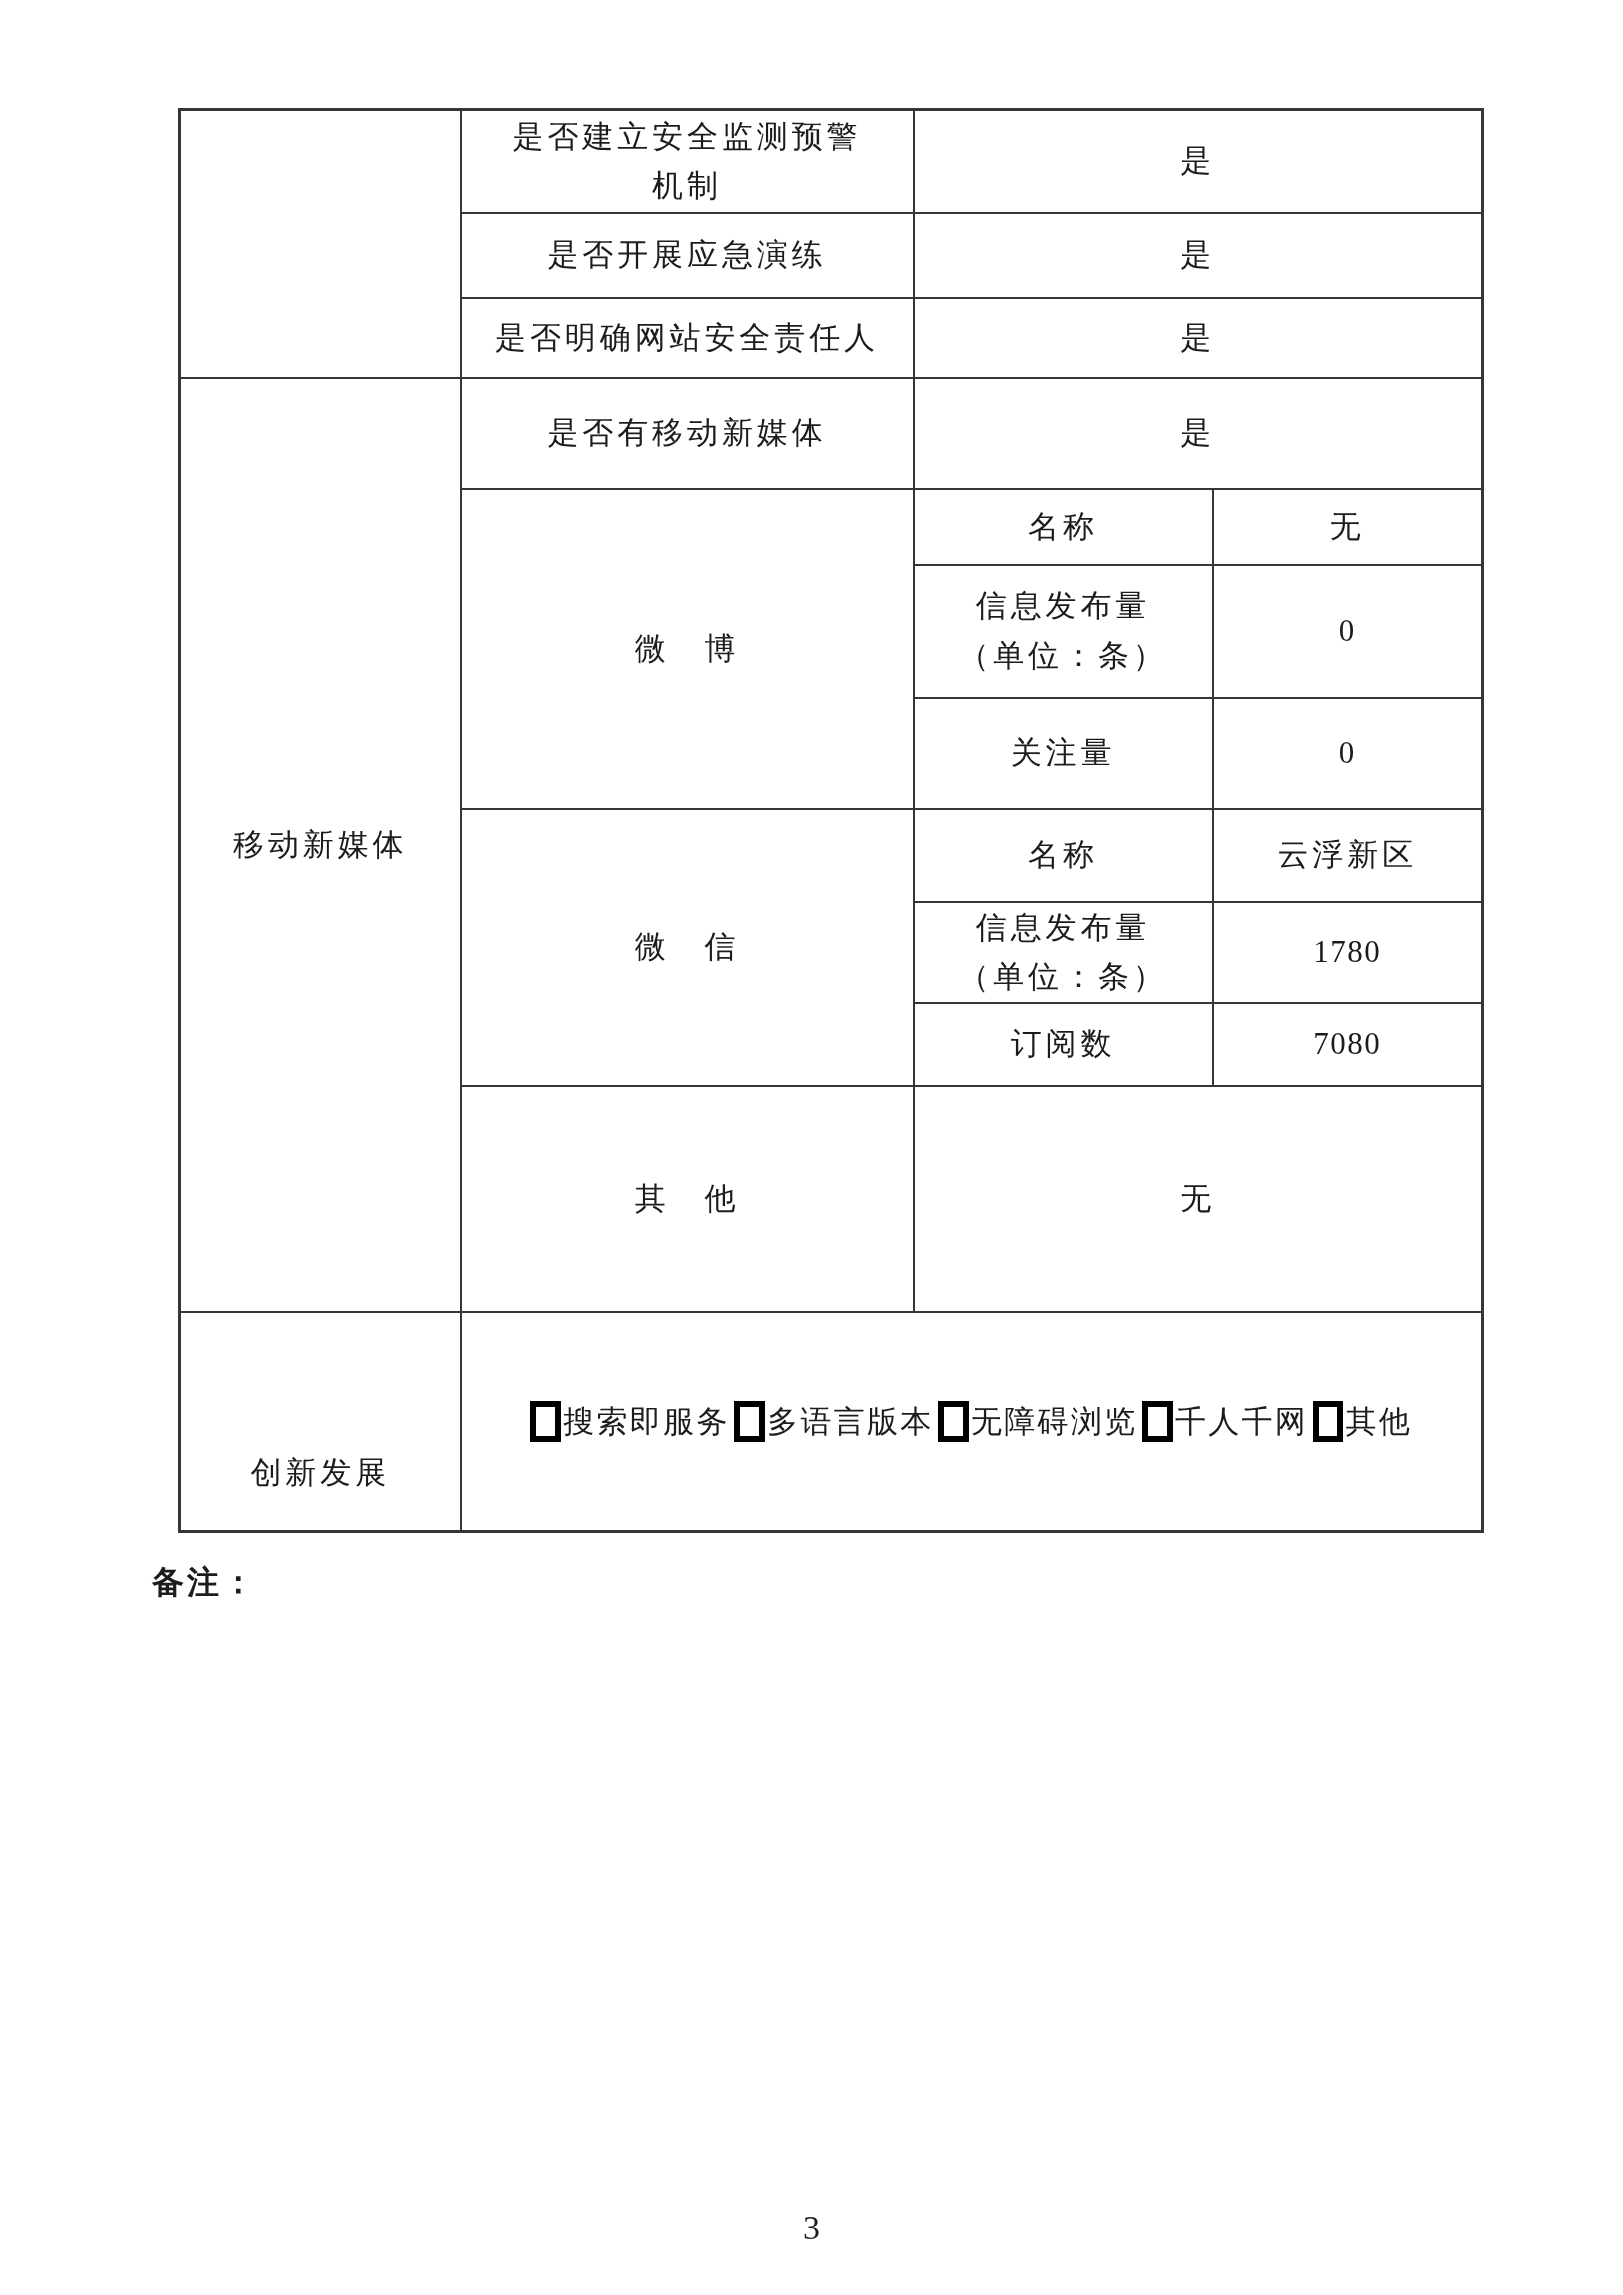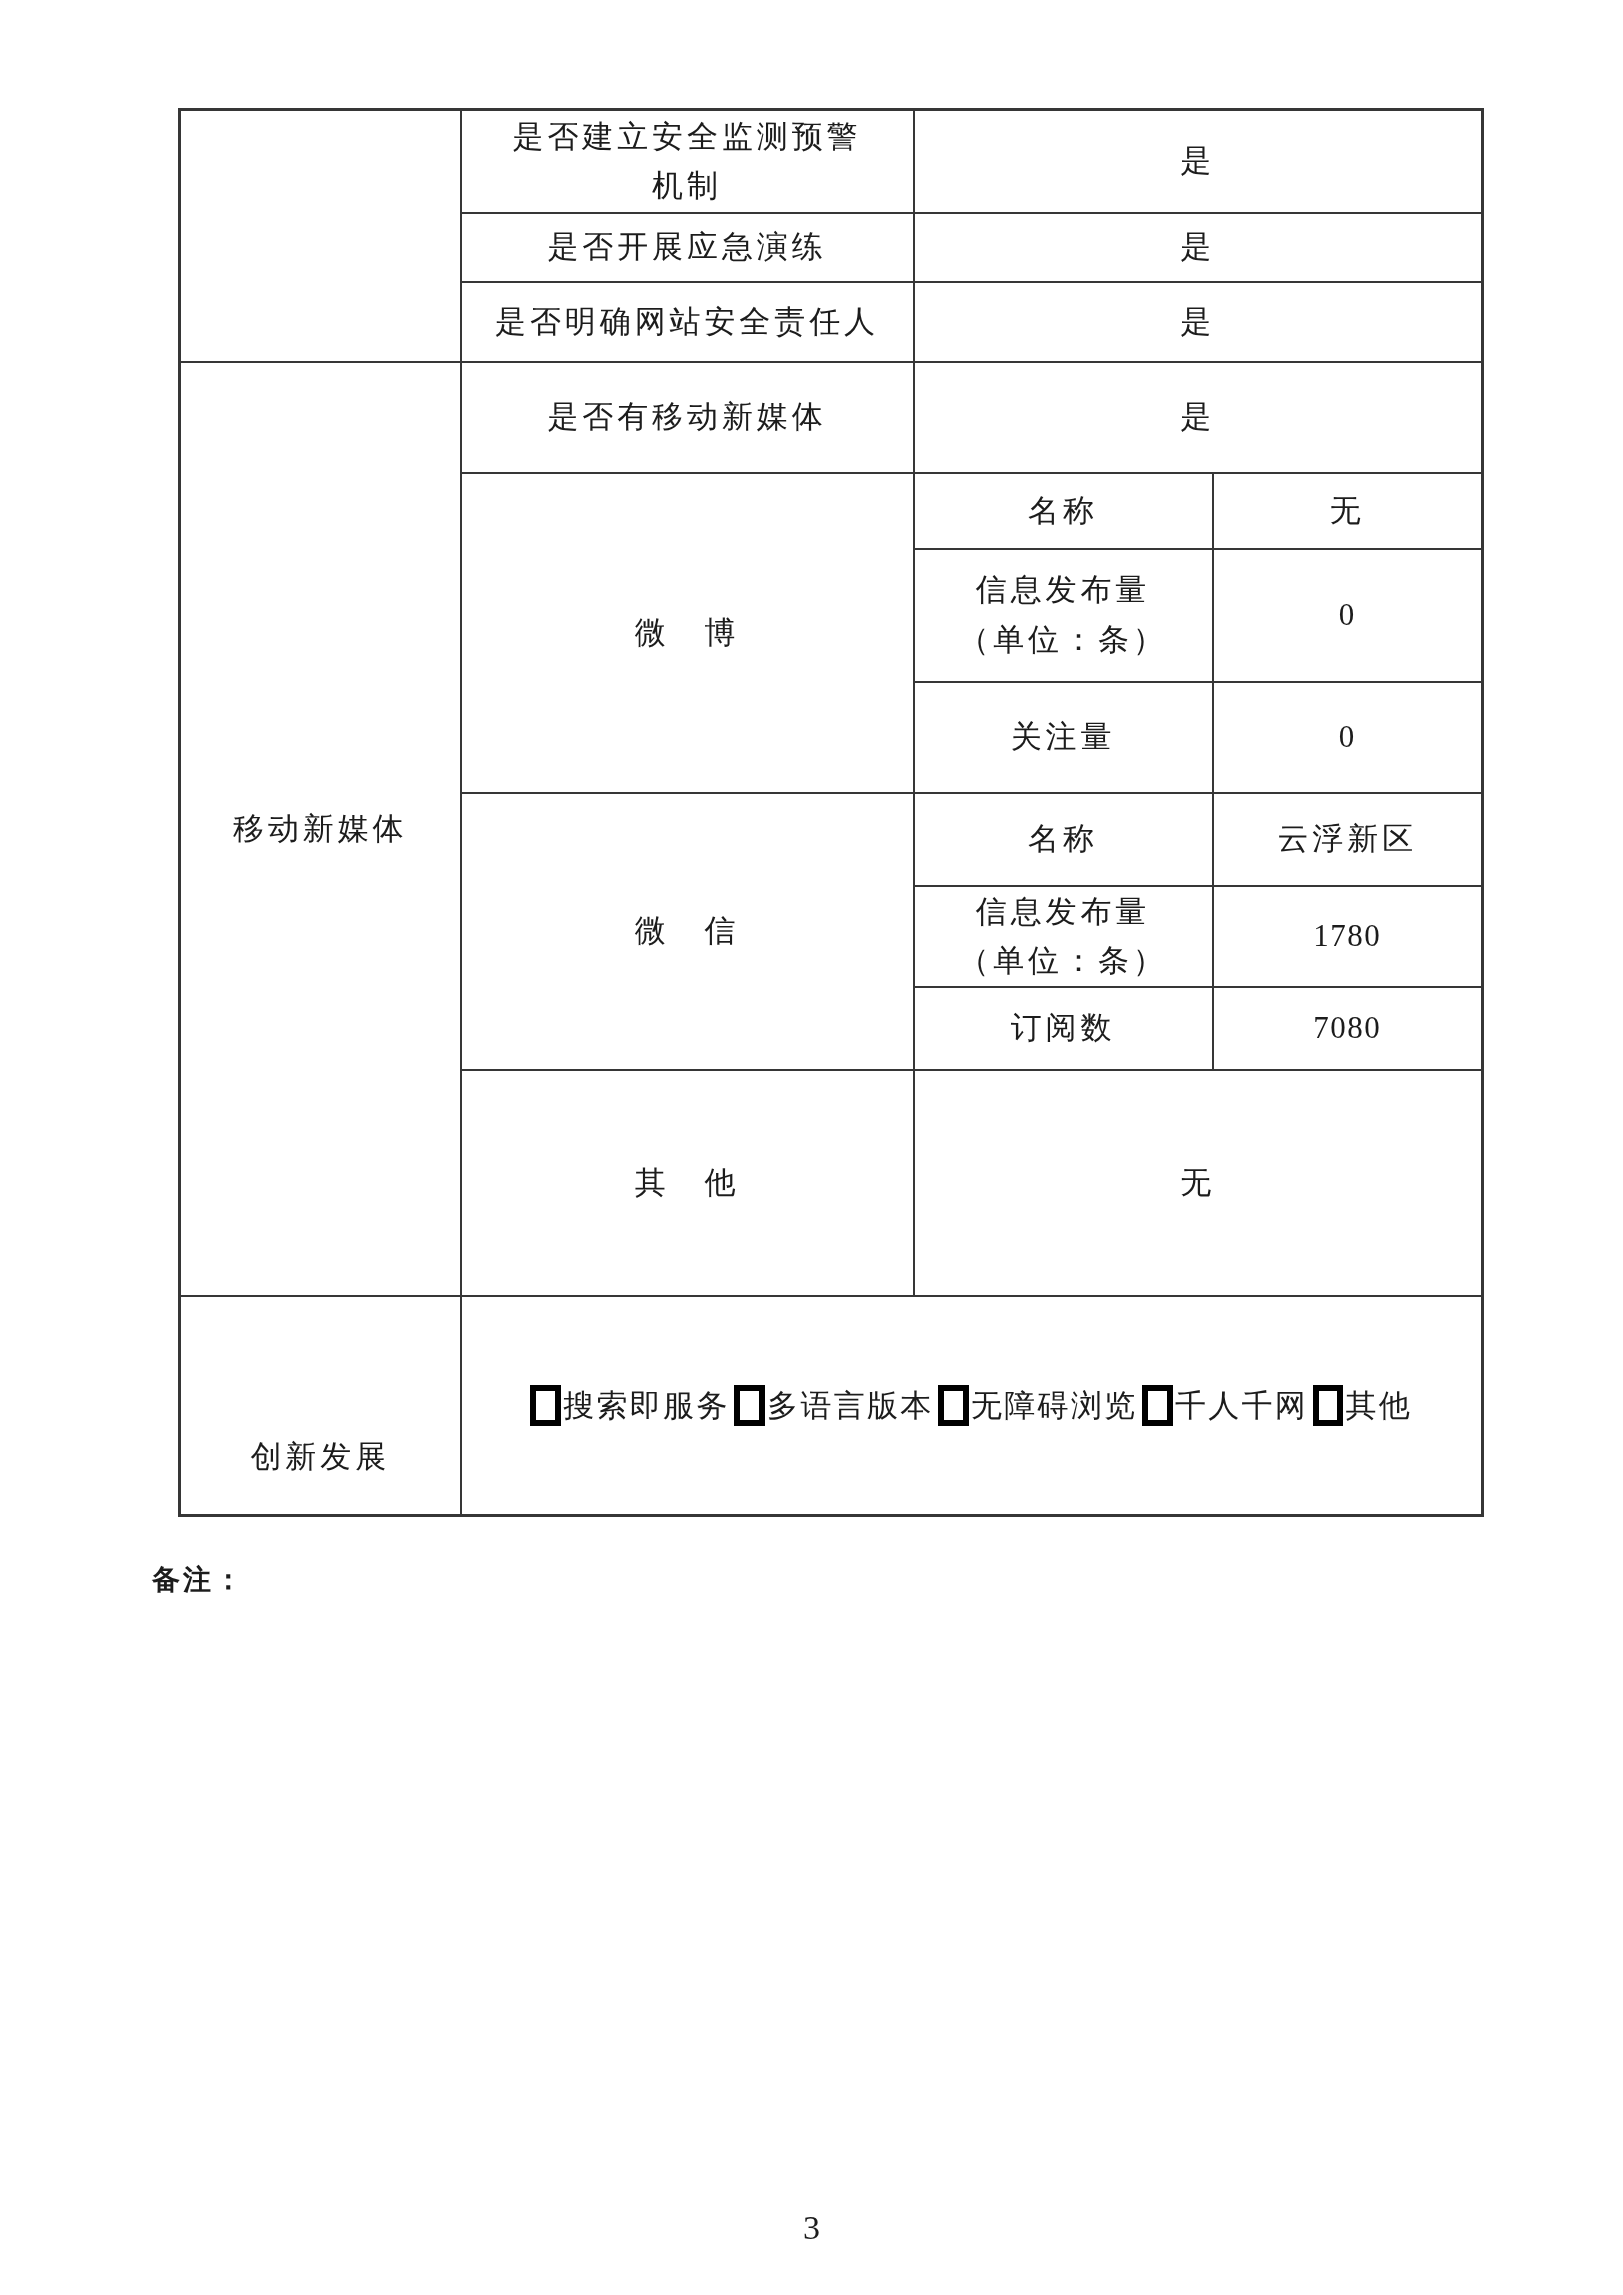--- a/index.html
+++ b/index.html
@@ -24,21 +24,21 @@
   .cbx-line{display:flex;justify-content:center;align-items:center;flex-wrap:nowrap;}
   .cbx-item{display:flex;align-items:center;}
   .cbx{
     display:inline-block;width:18.5px;height:29px;
     border:6.2px solid #000;background:#fff;margin:0 2.3px 0 4.6px;
   }
   .cbx-item:first-child .cbx{margin-left:0;}
   .cbx-label{letter-spacing:2.3px;font-size:31px;}
   .notes{
     position:absolute;left:152px;top:1561px;
-    font-size:28px;font-weight:bold;letter-spacing:3.1px;
+    font-size:32px;font-weight:bold;letter-spacing:3.1px;
   }
   .page-num{
     position:absolute;left:0;top:2209px;width:100%;
     text-align:center;font-size:34px;
   }
 </style>
 </head>
 <body>
 
 <table class="doc-table">
@@ -48,21 +48,21 @@
       <col style="width:299px">
       <col style="width:270px">
   </colgroup>
   <tbody>
     <tr style="height:103px">
       <td rowspan="3"></td>
       <td>是否建立安全监测预警
 机制</td>
       <td colspan="2">是</td>
     </tr>
-    <tr style="height:69px">
+    <tr style="height:85px">
       <td>是否开展应急演练</td>
       <td colspan="2">是</td>
     </tr>
     <tr style="height:80px">
       <td>是否明确网站安全责任人</td>
       <td colspan="2">是</td>
     </tr>
     <tr style="height:111px">
       <td rowspan="8">移动新媒体</td>
       <td>是否有移动新媒体</td>

